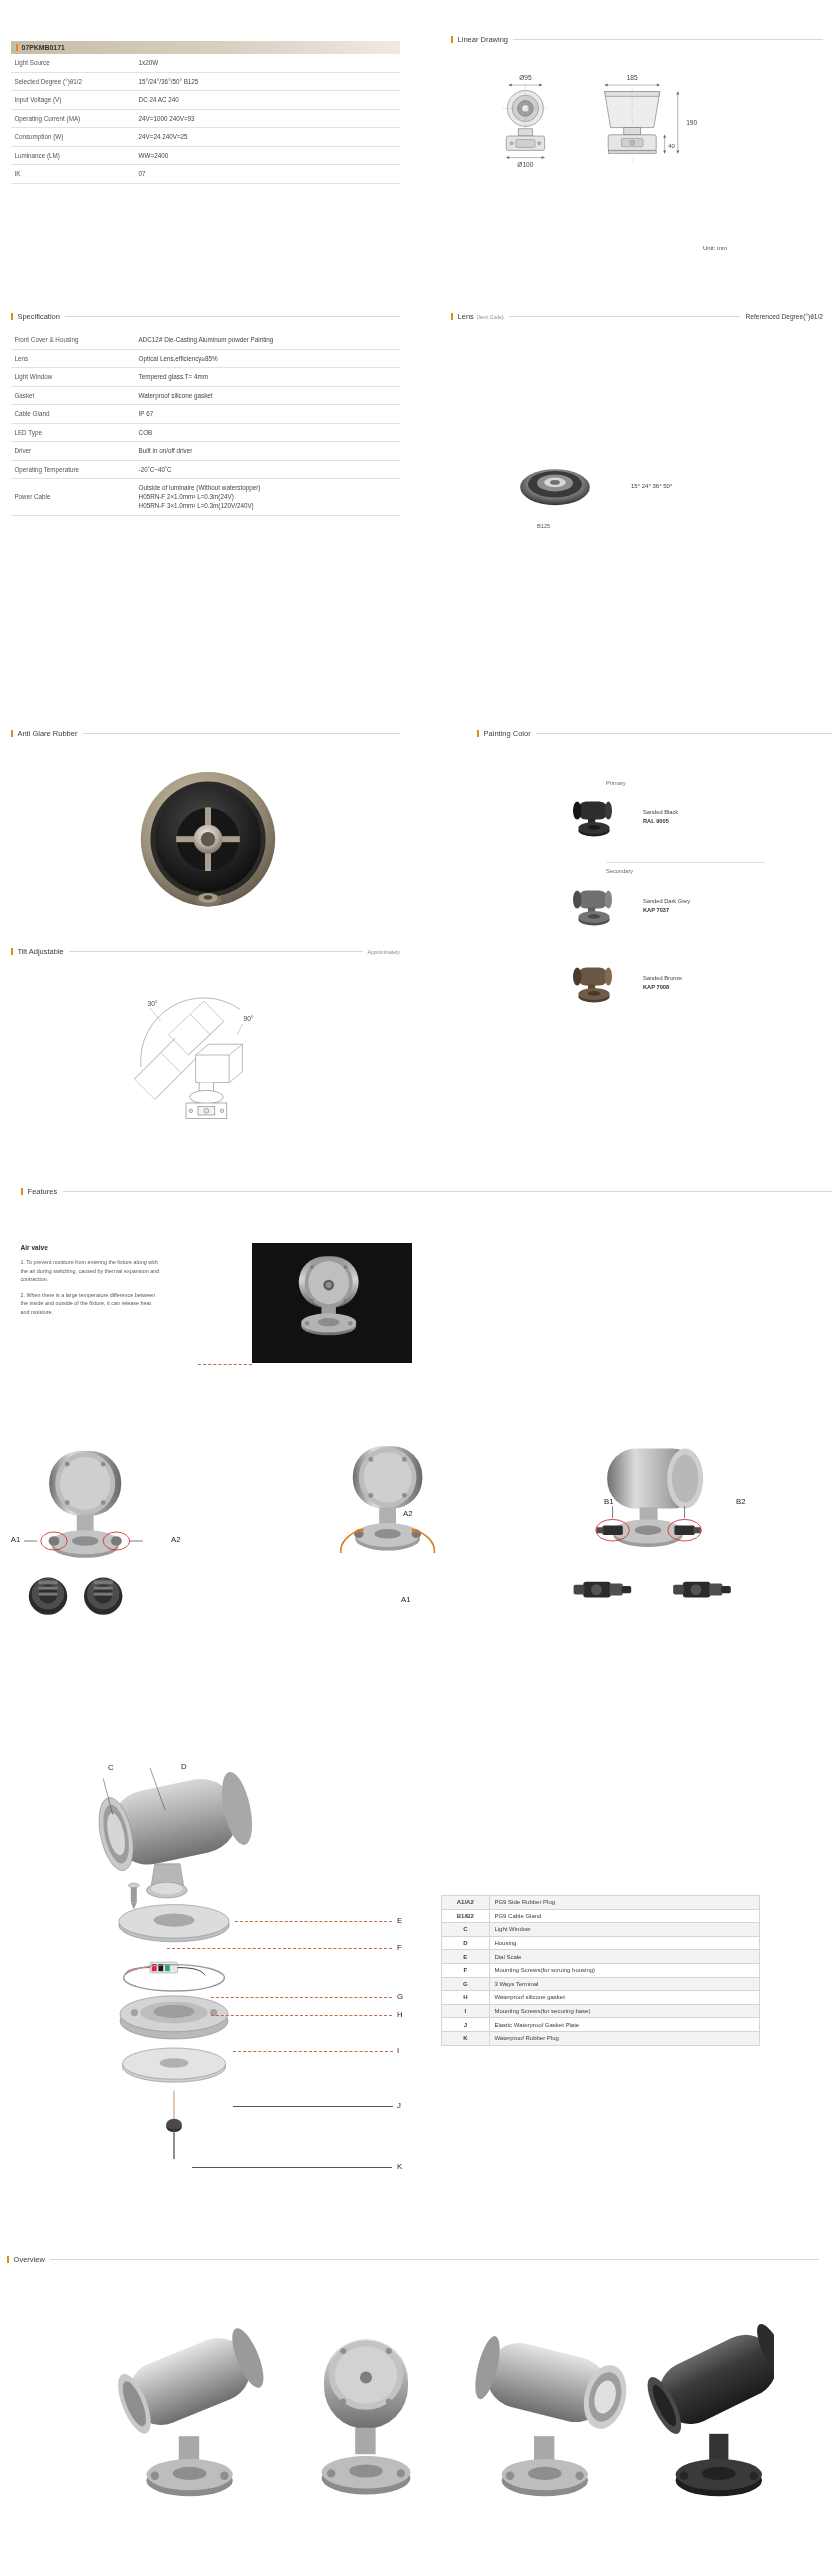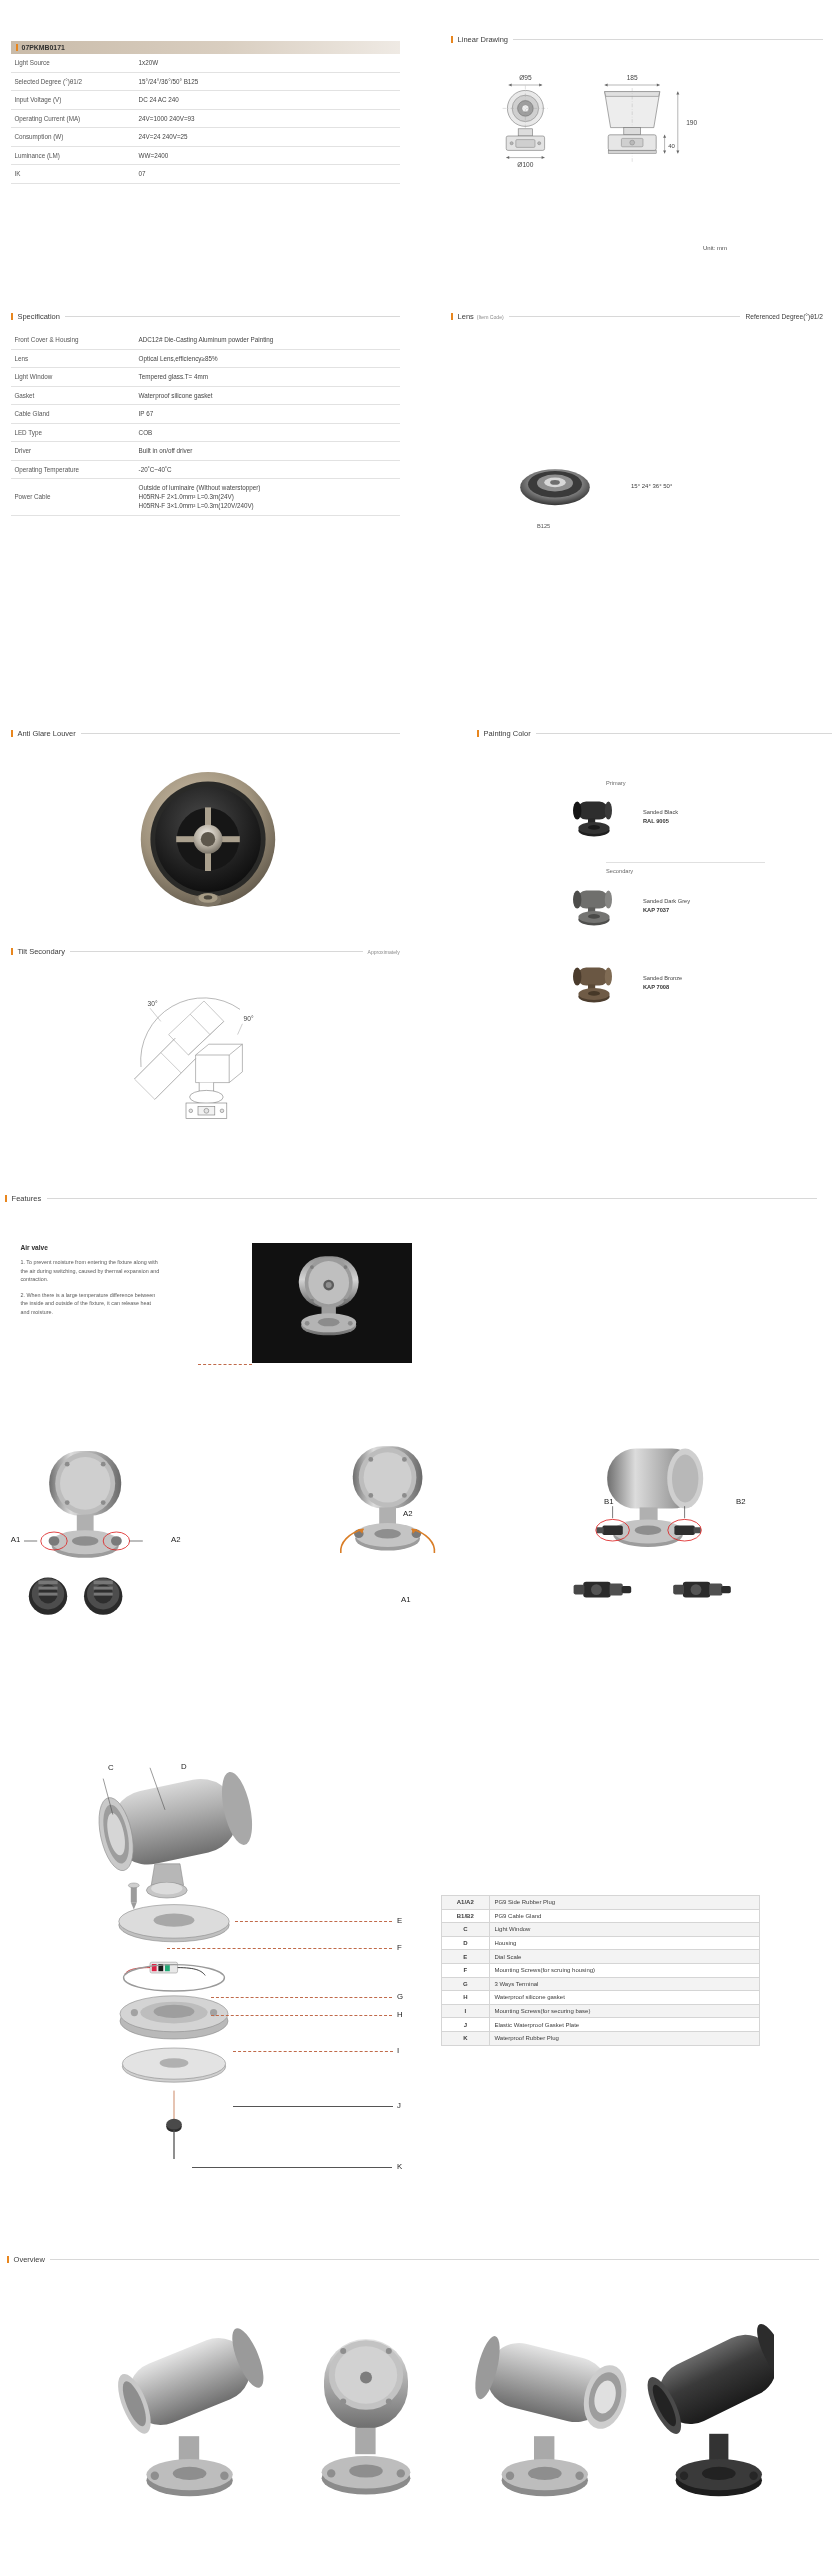--- a/index.html
+++ b/index.html
@@ -261,21 +261,21 @@
       <ellipse cx="95" cy="45" rx="30" ry="14" fill="#8f8f8f"></ellipse>
       <ellipse cx="95" cy="44" rx="18" ry="8" fill="#d8d8d8"></ellipse>
       <ellipse cx="95" cy="44" rx="8" ry="4" fill="#6e6e6e"></ellipse>
     </svg>
   </div>
   <div class="abs cap" style="left:537px; top:523px;">B125</div>
   <div class="abs" style="left:631px; top:483px; font-size:6px; color:#3d3d3d;">15° 24° 36° 50°</div>
 
   <div class="abs sec-head" style="left:10.8px; top:729px; width:389px;">
     <div class="bar"></div>
-    <div class="txt">Anti Glare Louver</div>
+    <div class="txt">Anti Glare Rubber</div>
     <div class="rule"></div>
   </div>
 
   <div class="abs" style="left:127px; top:760px; width:162px; height:162px;">
     <svg width="162" height="162" viewBox="0 0 270 270">
       <defs>
         <radialGradient id="agOuter" cx="42%" cy="34%" r="72%">
           <stop offset="0%" stop-color="#d2c4ad"></stop>
           <stop offset="60%" stop-color="#9f927c"></stop>
           <stop offset="100%" stop-color="#5c5447"></stop>
@@ -363,21 +363,21 @@
       <ellipse cx="50" cy="59" rx="10" ry="4" fill="#463828"></ellipse>
     </svg>
   </div>
   <div class="abs paint-name" style="left:643px; top:974px;">
     <span>Sanded Bronze</span><br>
     <b>KAP 7008</b>
   </div>
 
   <div class="abs sec-head" style="left:10.8px; top:947px; width:389px;">
     <div class="bar"></div>
-    <div class="txt">Tilt Secondary</div>
+    <div class="txt">Tilt Adjustable</div>
     <div class="rule"></div>
     <div class="tiny" style="margin-left:4.8px;">Approximately</div>
   </div>
 
   <div class="abs" style="left:90px; top:977px; width:252px; height:162px;">
     <svg width="252" height="162" viewBox="0 0 420 270">
 
       <path d="M85 150 A105 105 0 0 1 250 54" fill="none" stroke="#8a8a8a" stroke-width="1"></path>
 
       <g stroke="#9a9a9a" stroke-width="1" fill="none" opacity="0.85">
@@ -412,21 +412,21 @@
         <circle cx="220" cy="223" r="3" fill="#e4e4e4"></circle>
       </g>
 
       <text x="96" y="48" font-size="11" fill="#444" font-family="Liberation Sans, sans-serif">30°</text>
       <text x="256" y="74" font-size="11" fill="#444" font-family="Liberation Sans, sans-serif">90°</text>
       <line x1="100" y1="52" x2="118" y2="74" stroke="#9a9a9a" stroke-width="0.8"></line>
       <line x1="254" y1="78" x2="246" y2="96" stroke="#9a9a9a" stroke-width="0.8"></line>
     </svg>
   </div>
 
-  <div class="abs sec-head" style="left:5px; top:1187px; width:812px;margin-top:7px;">
+  <div class="abs sec-head" style="left:21px; top:1187px; width:812px;">
     <div class="bar"></div>
     <div class="txt">Features</div>
     <div class="rule"></div>
   </div>
 
   <div class="abs" style="left:20.4px; top:1244px; width:150px;">
     <div class="feat-title">Air valve</div>
     <div class="feat-p">1. To prevent moisture from entering the fixture along with the air during switching, caused by thermal expansion and contraction.</div>
     <div class="feat-p">2. When there is a large temperature difference between the inside and outside of the fixture, it can release heat and moisture.</div>
   </div>

